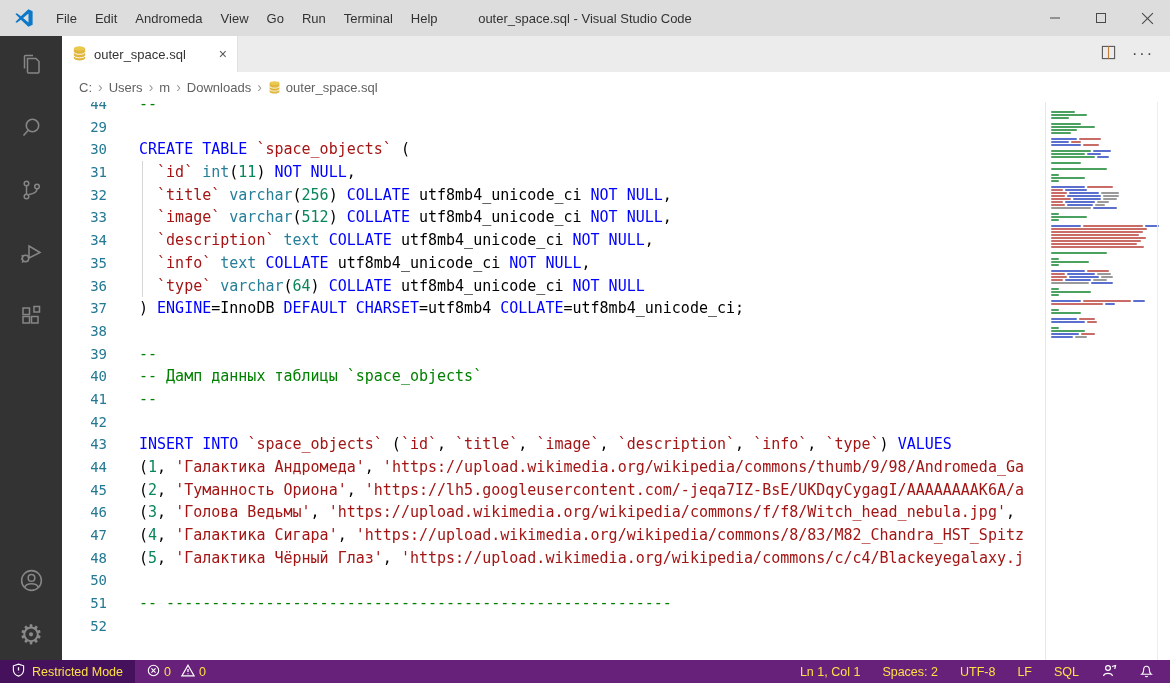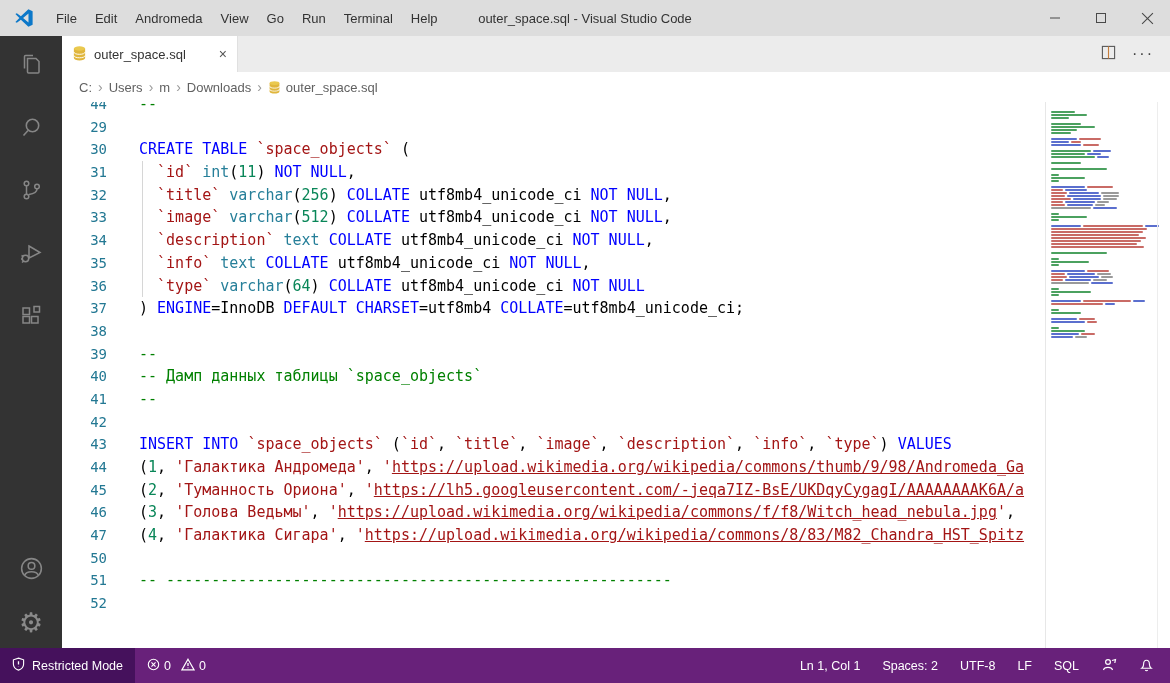--- a/index.html
+++ b/index.html
@@ -52,33 +52,33 @@
   .editor-wrap { flex:1; display:flex; min-height:0; background:#fff; }
   .editor { flex:1; overflow:hidden; min-width:0;
             font-family:"DejaVu Sans Mono","Liberation Mono",monospace; font-size:15px; }
   .code-lines { margin-top:-9px; }
   .code-line { display:flex; white-space:pre; height:22.7px; line-height:22.7px; }
   .ln { width:45px; text-align:right; color:#237893; flex:none; font-size:14px; }
   .code { padding-left:32px; position:relative; flex:1; min-width:0; overflow:hidden; }
   .guide .code::before { content:""; position:absolute; left:35px; top:0; height:100%;
                          border-left:1px solid #d6d6d6; }
   .kw{color:#0000ff} .id{color:#a31515} .ty{color:#267f99} .nu{color:#098658}
-  .st{color:#a31515} .ur{color:#a31515; text-decoration:underline} .co{color:#008000}
+  .st{color:#a31515} .ur{color:#a31515; } .co{color:#008000}
   .pl{color:#000}
 
   
   .minimap { width:125px; flex:none; border-left:1px solid #e7e7e7;
              padding-top:8px; position:relative; background:#fff; }
   .mm-track { position:absolute; right:12px; top:0; bottom:0; border-left:1px solid #ededed; }
   .mm-row { height:2px; margin:1px 0 0 5px; display:flex; gap:2px; }
   .mm-seg { height:2px; border-radius:1px; }
   .mm-g{background:#4ba15f} .mm-b{background:#5b6fce} .mm-r{background:#c96b66} .mm-k{background:#9a9a9a}
 
   
-  .statusbar { height:35px; background:#68217a; color:#ffffff; display:flex;
+  .statusbar { height:23px; background:#68217a; color:#fde047; display:flex;
                align-items:center; font-size:12.5px; flex:none; }
   .sb-left { display:flex; height:100%; align-items:center; }
   .restricted { background:#45115c; height:100%; display:flex; align-items:center;
                 gap:7px; padding:0 12px; }
   .problems { display:flex; align-items:center; gap:4px; padding:0 12px; }
   .problems .cnt { margin-right:6px; }
   .sb-right { margin-left:auto; display:flex; align-items:center; gap:22px; padding-right:16px; }
   .sb-item { white-space:nowrap; }
 </style>
 </head>
@@ -236,20 +236,21 @@
               <div class="code-line"><div class="ln">38</div><div class="code"></div></div>
               <div class="code-line"><div class="ln">39</div><div class="code"><span class="co">--</span></div></div>
               <div class="code-line"><div class="ln">40</div><div class="code"><span class="co">-- Дамп данных таблицы `space_objects`</span></div></div>
               <div class="code-line"><div class="ln">41</div><div class="code"><span class="co">--</span></div></div>
               <div class="code-line"><div class="ln">42</div><div class="code"></div></div>
               <div class="code-line"><div class="ln">43</div><div class="code"><span class="kw">INSERT INTO</span><span class="pl"> </span><span class="id">`space_objects`</span><span class="pl"> (</span><span class="id">`id`</span><span class="pl">, </span><span class="id">`title`</span><span class="pl">, </span><span class="id">`image`</span><span class="pl">, </span><span class="id">`description`</span><span class="pl">, </span><span class="id">`info`</span><span class="pl">, </span><span class="id">`type`</span><span class="pl">) </span><span class="kw">VALUES</span></div></div>
               <div class="code-line"><div class="ln">44</div><div class="code"><span class="pl">(</span><span class="nu">1</span><span class="pl">, </span><span class="st">'Галактика Андромеда'</span><span class="pl">, </span><span class="st">'</span><span class="ur">https://upload.wikimedia.org/wikipedia/commons/thumb/9/98/Andromeda_Ga</span></div></div>
               <div class="code-line"><div class="ln">45</div><div class="code"><span class="pl">(</span><span class="nu">2</span><span class="pl">, </span><span class="st">'Туманность Ориона'</span><span class="pl">, </span><span class="st">'</span><span class="ur">https://lh5.googleusercontent.com/-jeqa7IZ-BsE/UKDqyCygagI/AAAAAAAAK6A/a</span></div></div>
               <div class="code-line"><div class="ln">46</div><div class="code"><span class="pl">(</span><span class="nu">3</span><span class="pl">, </span><span class="st">'Голова Ведьмы'</span><span class="pl">, </span><span class="st">'</span><span class="ur">https://upload.wikimedia.org/wikipedia/commons/f/f8/Witch_head_nebula.jpg</span><span class="st">'</span><span class="pl">,</span></div></div>
               <div class="code-line"><div class="ln">47</div><div class="code"><span class="pl">(</span><span class="nu">4</span><span class="pl">, </span><span class="st">'Галактика Сигара'</span><span class="pl">, </span><span class="st">'</span><span class="ur">https://upload.wikimedia.org/wikipedia/commons/8/83/M82_Chandra_HST_Spitz</span></div></div>
+              <div class="code-line"><div class="ln">48</div><div class="code"><span class="pl">(</span><span class="nu">5</span><span class="pl">, </span><span class="st">'Галактика Чёрный Глаз'</span><span class="pl">, </span><span class="st">'</span><span class="ur">https://upload.wikimedia.org/wikipedia/commons/c/c4/Blackeyegalaxy.j</span></div></div>
               <div class="code-line"><div class="ln">50</div><div class="code"></div></div>
               <div class="code-line"><div class="ln">51</div><div class="code"><span class="co">-- --------------------------------------------------------</span></div></div>
               <div class="code-line"><div class="ln">52</div><div class="code"></div></div>
             </div>
         </div>
         <div class="minimap">
           <div id="mm-rows">
               <div class="mm-row">
                 <span class="mm-seg mm-g" style="width: 24px;"></span>
               </div>

